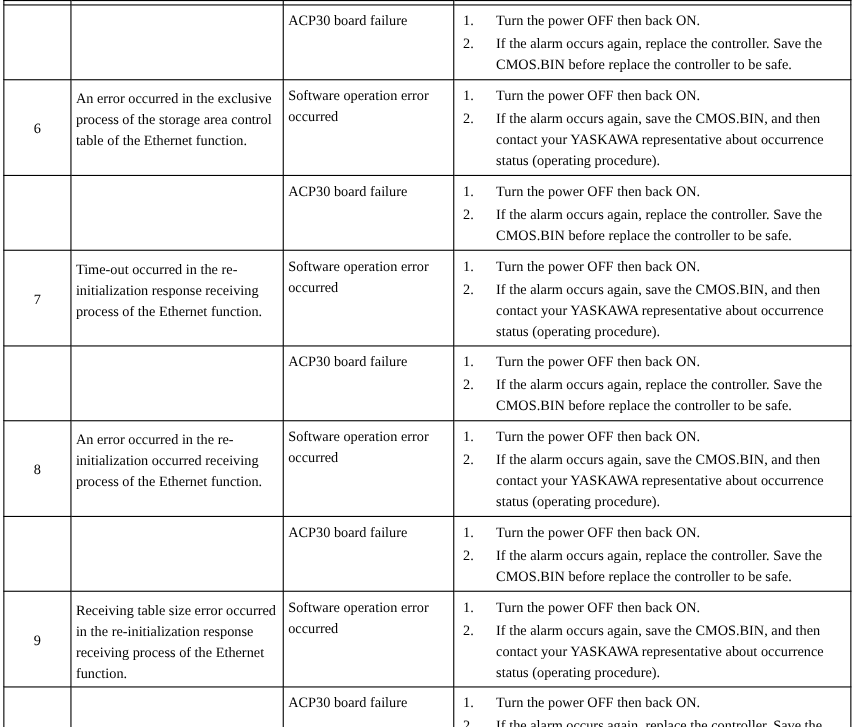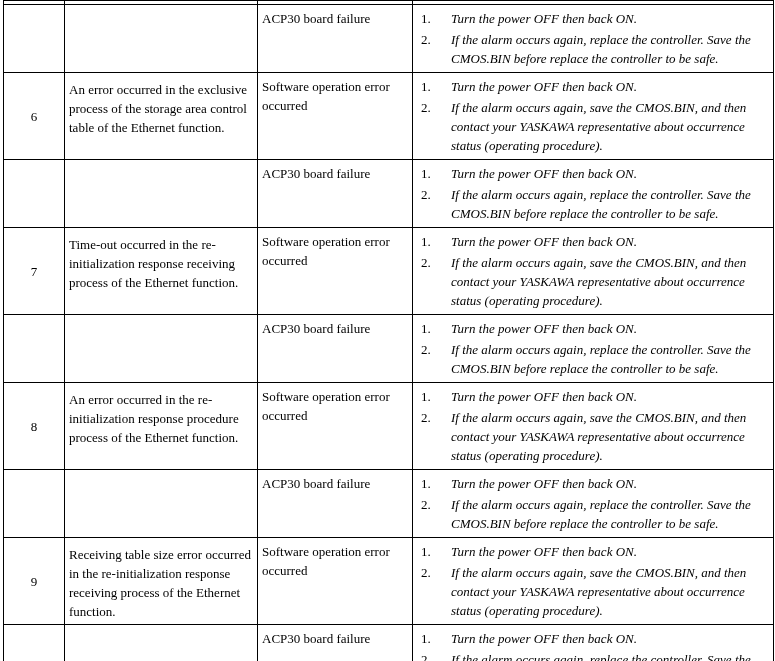--- a/index.html
+++ b/index.html
@@ -42,21 +42,21 @@
   }
   td.cell-desc  { padding: 7px 2px 2px 4px; }
   td.cell-cause { padding: 4px 4px 2px 4px; }
   td.cell-action{ padding: 4px 6px 2px 0; }
   .action-item { display: flex; margin-bottom: 2px; }
   .action-num {
     flex: 0 0 38px;
     width: 38px;
     padding-left: 8px;
   }
-  .action-text { flex: 1; font-style: italic; }
+  .action-text { flex: 1; }
 </style>
 </head>
 <body>
 
 <div class="page">
   <table class="alarm-table">
     <colgroup>
       <col class="c-num">
       <col class="c-desc">
       <col class="c-cause">
@@ -190,21 +190,21 @@
                 <span class="action-text">If the alarm occurs again, replace the controller. Save the CMOS.BIN before replace the controller to be safe.</span>
               </div>
             </div>
     </td>
   </tr>
         <tr class="row-main">
     <td class="cell cell-num">
       <span class="num">8</span>
     </td>
     <td class="cell cell-desc">
-      <div class="desc">An error occurred in the re-initialization response procedure process of the Ethernet function.</div>
+      <div class="desc">An error occurred in the re-initialization occurred receiving process of the Ethernet function.</div>
     </td>
     <td class="cell cell-cause">
       <div class="cause">Software operation error occurred</div>
     </td>
     <td class="cell cell-action">
       <div class="actions">
               <div class="action-item">
                 <span class="action-num">1.</span>
                 <span class="action-text">Turn the power OFF then back ON.</span>
               </div>

